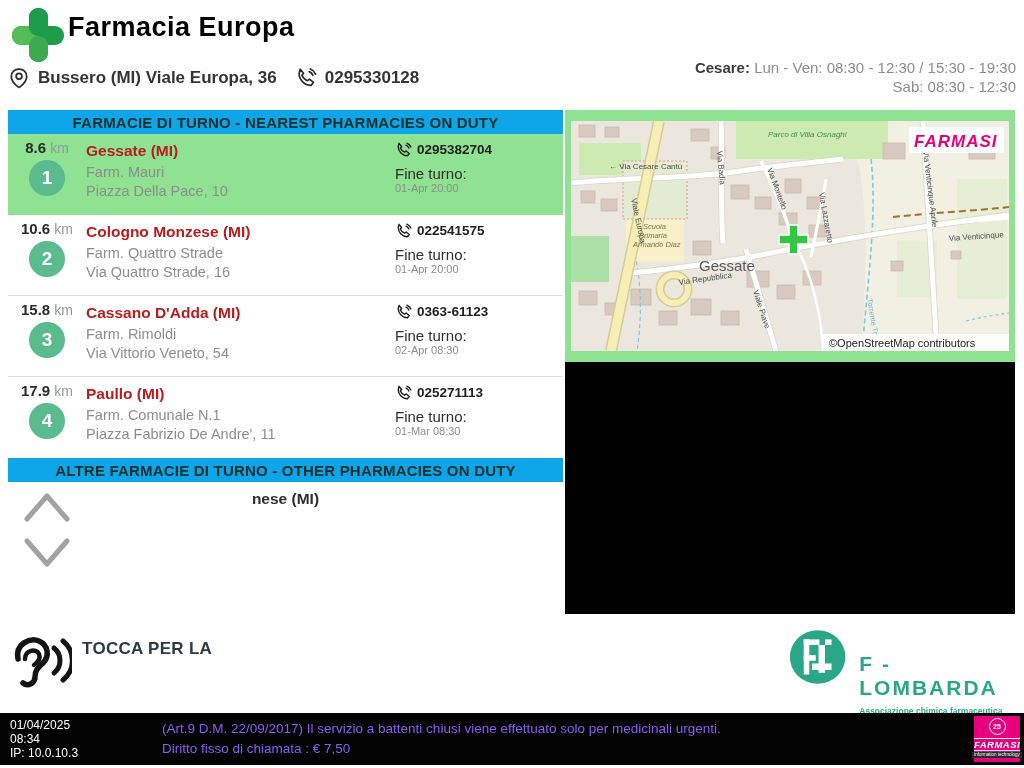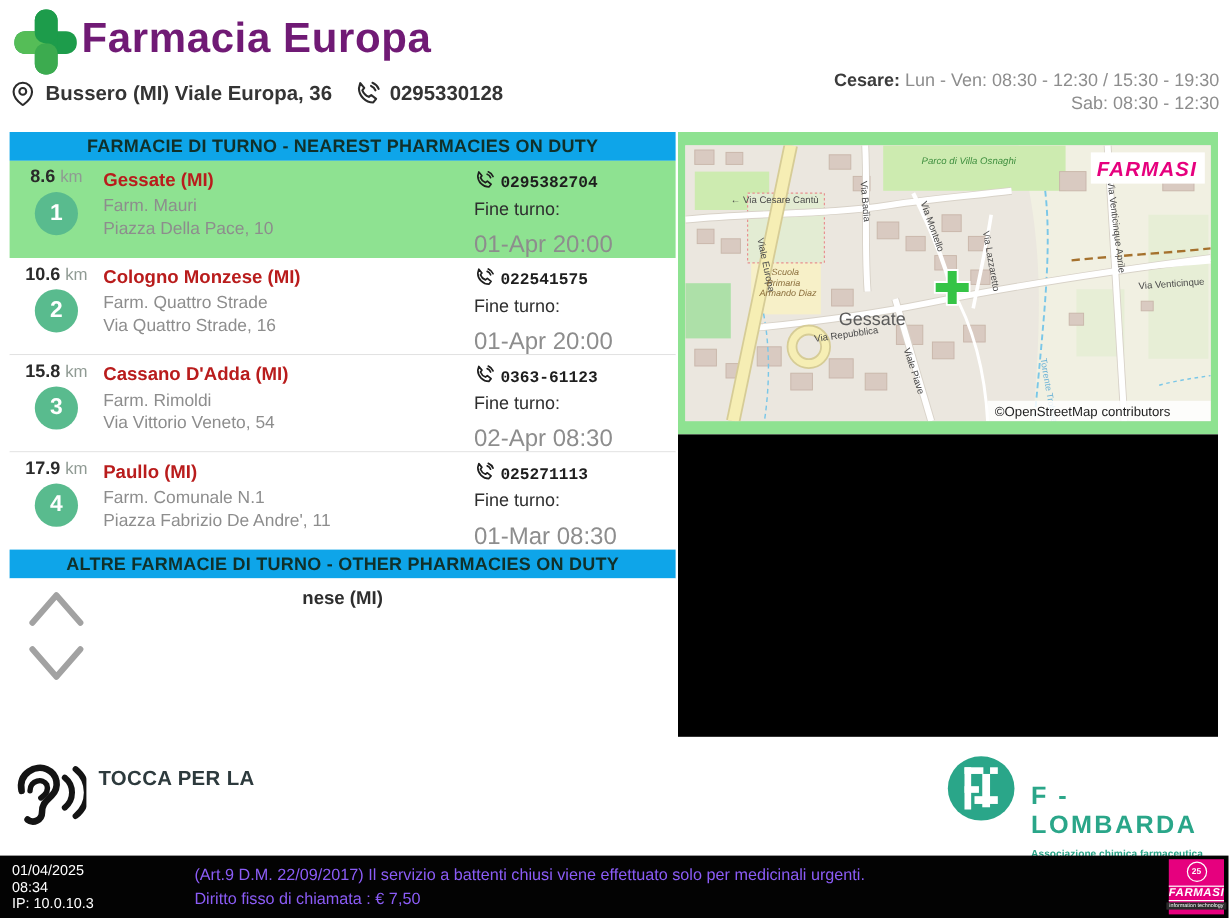--- a/index.html
+++ b/index.html
@@ -1,21 +1,21 @@
 <!DOCTYPE html>
 <html><head>
 <meta charset="utf-8">
 <style>
   html,body{margin:0;padding:0;background:#fff;}
   body{font-family:"Liberation Sans", sans-serif; -webkit-font-smoothing:antialiased;}
   #page{position:relative;width:1024px;height:768px;background:#fff;overflow:hidden;}
 
   
   #logo-cross{position:absolute;left:10px;top:6px;width:56px;height:58px;}
-  #page-title{position:absolute;left:68px;top:12px;font-size:35px;font-weight:600;color:#701a75;letter-spacing:.5px;}
+  #page-title{position:absolute;left:68px;top:12px;font-size:27px;font-weight:600;color:#000000;letter-spacing:.5px;}
   #addr-row{position:absolute;left:8px;top:64px;height:28px;display:flex;align-items:center;}
   #addr-row .txt{font-size:17px;font-weight:700;color:#343434;margin-left:8px;}
   #addr-row .icon{width:22px;height:24px;display:flex;align-items:center;}
   #phone-wrap{display:flex;align-items:center;margin-left:18px;}
   #hours{position:absolute;right:8px;top:58px;width:330px;text-align:right;font-size:15px;color:#8d8d8d;line-height:19px;}
   #hours b{color:#3c3c3c;}
 
   
   #duty-panel{position:absolute;left:8px;top:110px;width:555px;}
   .green-bar{height:24px;background:#0ea5e9;color:#10302a;font-size:15px;font-weight:700;
@@ -25,24 +25,24 @@
   .row.bordered{border-bottom:1px solid #e2e2e2;}
   .dist-col{width:78px;text-align:center;padding-top:5px;box-sizing:border-box;}
   .dist{font-size:15px;font-weight:700;color:#2a2a2a;}
   .dist .unit{font-weight:400;color:#8f9a93;font-size:14px;}
   .badge{width:36px;height:36px;border-radius:50%;background:#59bb8e;color:#fff;font-size:19px;font-weight:700;
          display:flex;align-items:center;justify-content:center;margin:4px auto 0;}
   .info-col{flex:1;padding-top:8px;}
   .city{font-size:15.5px;font-weight:700;color:#b91c1c;margin-bottom:3px;}
   .sub{font-size:14.5px;color:#8d8d8d;line-height:19px;}
   .turn-col{width:168px;padding-top:8px;box-sizing:border-box;}
-  .phone-line{display:flex;align-items:center;font-family:Liberation Mono, monospace;}
+  .phone-line{display:flex;align-items:flex-start;}
   .phone-line .num{font-size:13.5px;font-weight:700;color:#1e1e1e;margin-left:5px;}
   .fine-label{font-size:15px;font-weight:400;color:#2e2e2e;margin-top:2px;}
-  .fine-value{font-size:20px;color:#8d8d8d;margin-top:10px;}
+  .fine-value{font-size:11px;color:#8d8d8d;margin-top:0;}
 
   #other-section{position:relative;height:132px;background:#fff;}
   #scrolling-city{position:absolute;left:0;right:0;top:8px;text-align:center;font-size:15.5px;font-weight:700;color:#2e2e2e;}
   .chev{position:absolute;left:14px;width:50px;height:38px;cursor:pointer;}
   #chev-up{top:6px;} #chev-down{top:52px;}
 
   
   #map-frame{position:absolute;left:565px;top:110px;width:450px;height:252px;background:#8ee291;box-sizing:border-box;padding:11px 6px;}
   #map{position:relative;width:438px;height:230px;overflow:hidden;background:#ebe7df;}
 

